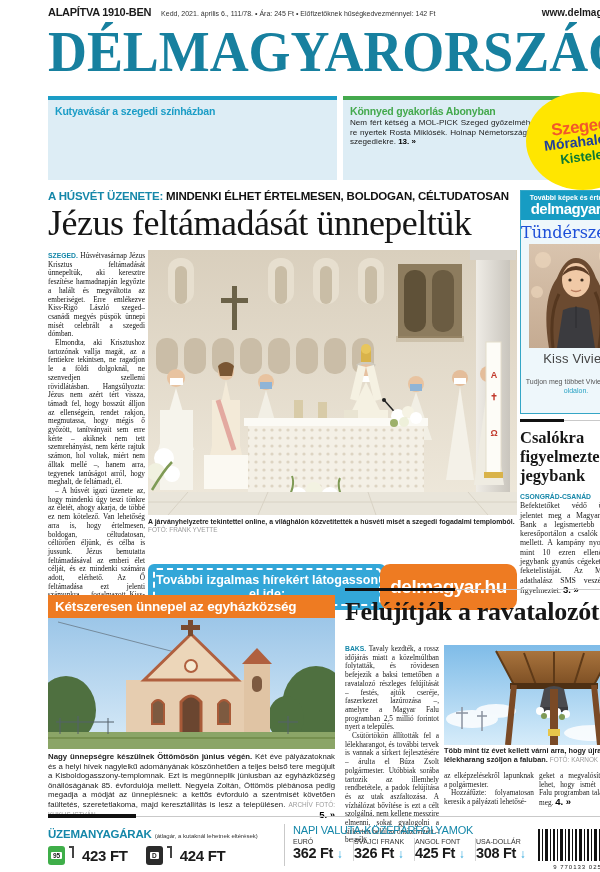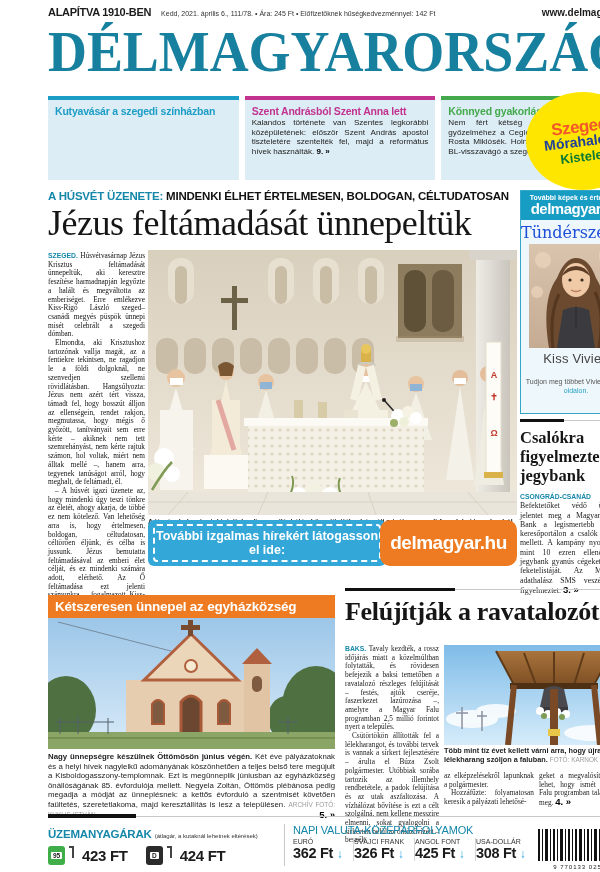--- a/index.html
+++ b/index.html
@@ -49,21 +49,21 @@
   .leadcol p.ind{text-indent:7px;}
   .lead-loc{color:var(--teal);font-weight:bold;font-family:"Liberation Sans",sans-serif;font-size:6.8px;}
   .pg{font-weight:bold;font-size:9.5px;color:#000;font-family:"Liberation Sans",sans-serif;}
 
   
   .mainphoto{position:absolute;left:108px;top:250px;width:369px;height:265px;overflow:hidden;}
   .caption{position:absolute;left:108px;top:518px;width:369px;font-size:6.9px;font-weight:bold;color:#222;line-height:8px;}
   .credit{color:var(--gray);font-weight:normal;font-size:6.4px;}
 
   
-  .promo{position:absolute;left:108px;top:520px;width:369px;height:46px;}
+  .promo{position:absolute;left:108px;top:564px;width:369px;height:46px;}
   .promo-blue{position:absolute;left:0;top:0;width:238px;height:46px;background:var(--promoblue);border-radius:6px;
               display:flex;align-items:center;justify-content:center;}
   .promo-blue .inner{border:2px dashed #fff;border-radius:4px;width:228px;height:38px;display:flex;align-items:center;justify-content:center;
                      text-align:center;color:#fff;font-weight:bold;font-size:12.5px;line-height:14px;}
   .promo-orange{position:absolute;left:232px;top:0;width:137px;height:46px;background:var(--orange);border-radius:10px;
                 display:flex;align-items:center;justify-content:center;color:#fff;font-weight:bold;font-size:19px;letter-spacing:-0.5px;}
 
   
   .sb-card{position:absolute;left:480px;top:190px;width:112px;height:224px;border:1px solid #35a6c6;background:#eef7fb;}
   .sb-head{background:#179cc3;color:#fff;text-align:center;padding:3px 2px 4px 2px;}
@@ -142,24 +142,20 @@
 
   <div class="masthead">
     <svg width="584" height="62">
       <text x="0" y="51" textLength="582" lengthAdjust="spacingAndGlyphs" font-family="Liberation Serif, serif" font-weight="bold" font-size="56" fill="#17809f">DÉLMAGYARORSZÁG</text>
     </svg>
   </div>
 
   <div class="teasers">
     <div class="teaser" style="border-top-color:#1b9dc6">
       <h3 style="color:#1b9dc6">Kutyavásár a szegedi színházban</h3>
-    </div>
-    <div class="teaser" style="border-top-color:#c1338f">
-      <h3 style="color:#c1338f">Szent Andrásból Szent Anna lett</h3>
-      <p><span>Kalandos története van Szentes legkorábbi középületének: először Szent András apostol tiszteletére szentelték fel, majd a református hívek használták.</span> <span class="pg">9. »</span></p>
     </div>
     <div class="teaser" style="border-top-color:#44a94d">
       <h3 style="color:#44a94d">Könnyed gyakorlás Abonyban</h3>
       <p><span>Nem fért kétség a MOL-PICK Szeged győzelméhez a Cegléd ellen, 38–22-re nyertek Rosta Miklósék. Holnap Németországban vár a BL-visszavágó a szegediekre.</span> <span class="pg">13. »</span></p>
     </div>
   </div>
 
   <div class="badge">
     <div class="b-in">
       <div class="b1">Szeged,</div>

